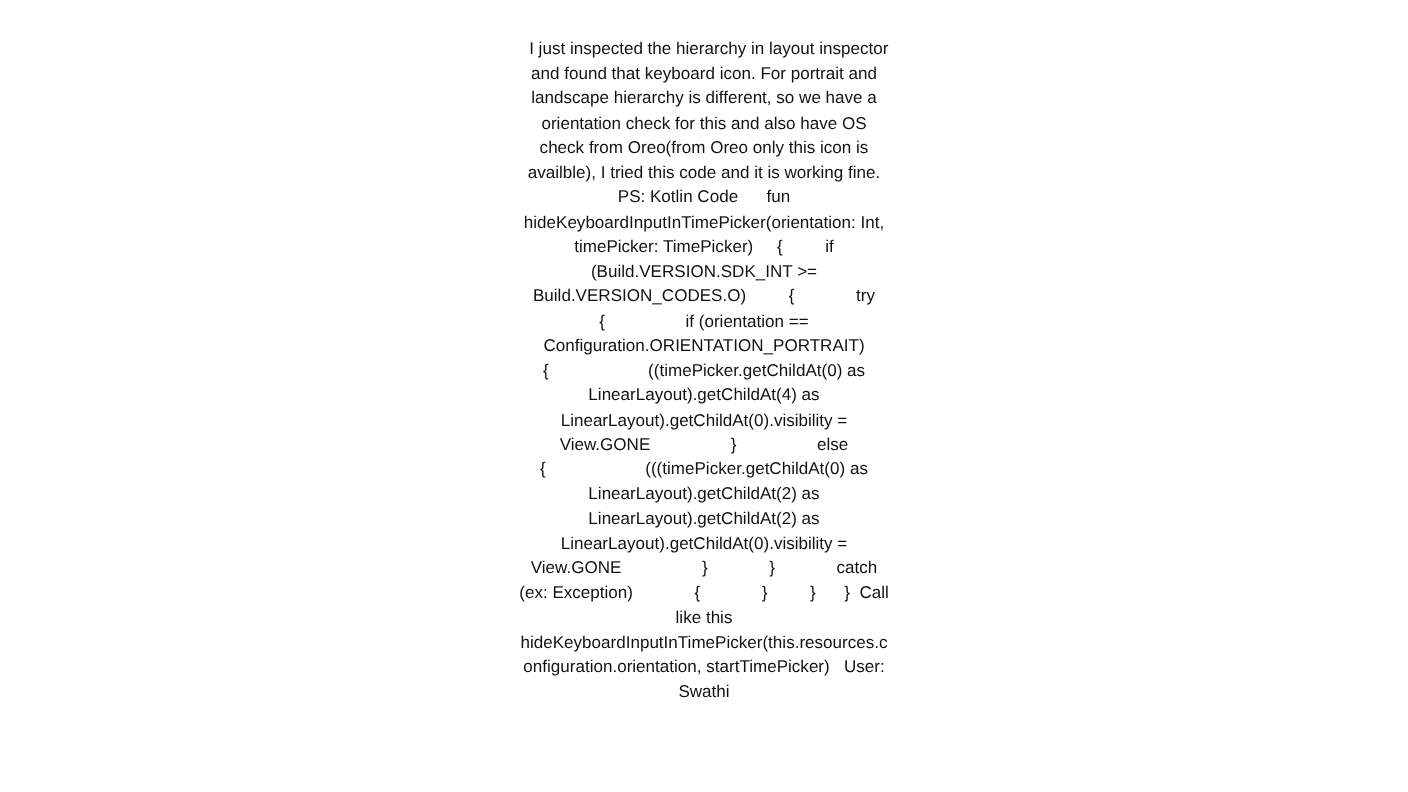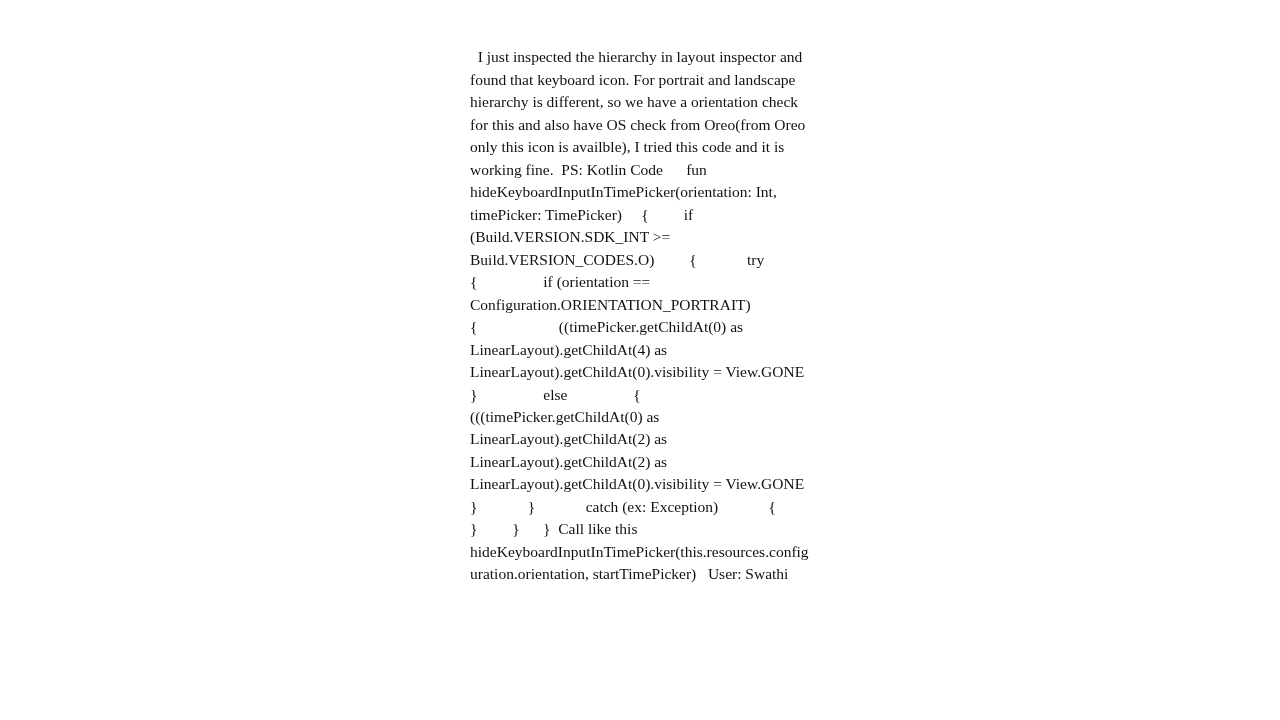--- a/index.html
+++ b/index.html
@@ -12,26 +12,25 @@
       font-size: 15.5px;
       line-height: 1.45;
       color: #111;
       background: #fff;
       width: 1280px;
       height: 720px;
       overflow: hidden;
     }
     .wrap {
       width: 340px;
-      margin: 16px auto;
+      margin: 4px auto;
       padding-top: 8px;
-      text-align: left;
+      text-align: center;
       white-space: pre-wrap;
       word-wrap: break-word;
-      font-family: Liberation Serif, serif;
     }
   </style>
 </head>
 <body>
 
 <div class="wrap">
   <span>I just inspected the hierarchy in layout inspector and found that keyboard icon. For portrait and landscape hierarchy is different, so we have a orientation check for this and also have OS check from Oreo(from Oreo only this icon is availble), I tried this code and it is working fine.  PS: Kotlin Code      fun hideKeyboardInputInTimePicker(orientation: Int, timePicker: TimePicker)     {         if (Build.VERSION.SDK_INT &gt;= Build.VERSION_CODES.O)         {             try             {                 if (orientation == Configuration.ORIENTATION_PORTRAIT)                 {                     ((timePicker.getChildAt(0) as LinearLayout).getChildAt(4) as LinearLayout).getChildAt(0).visibility = View.GONE                 }                 else                 {                     (((timePicker.getChildAt(0) as LinearLayout).getChildAt(2) as LinearLayout).getChildAt(2) as LinearLayout).getChildAt(0).visibility = View.GONE                 }             }             catch (ex: Exception)             {             }         }      }  Call like this hideKeyboardInputInTimePicker(this.resources.configuration.orientation, startTimePicker)   User: Swathi</span>
 </div>
 
 </body></html>

